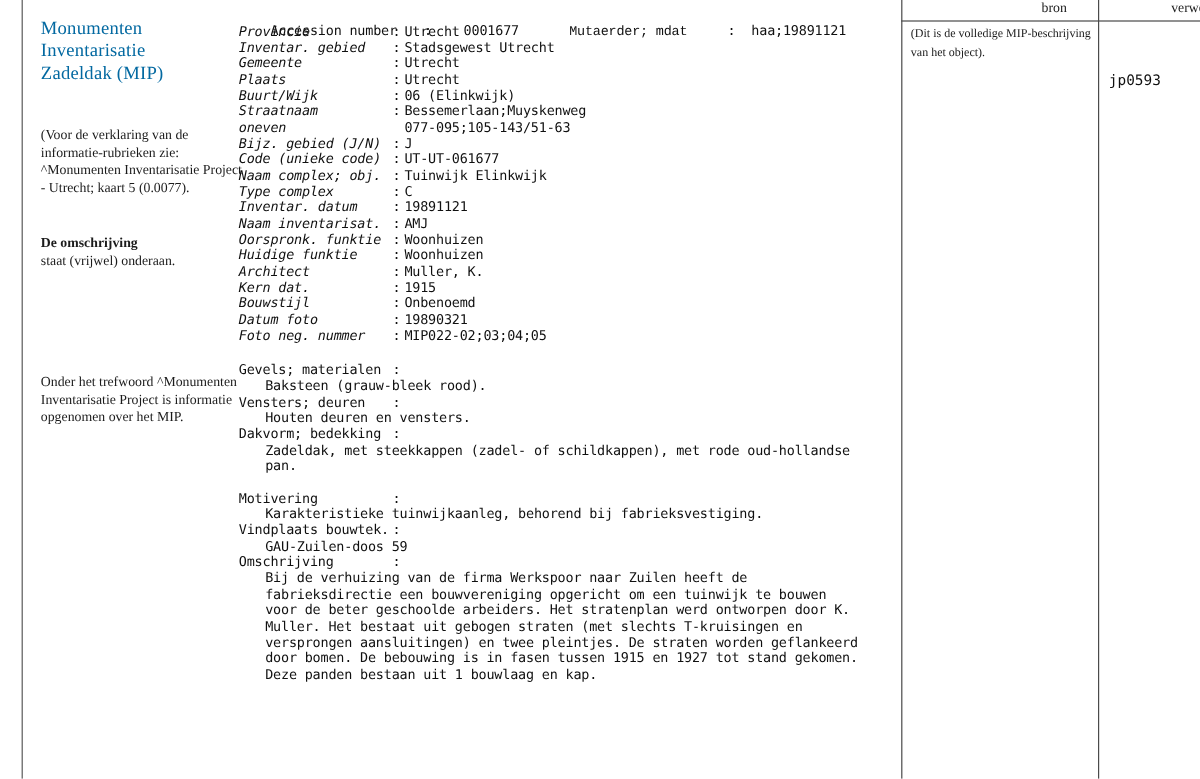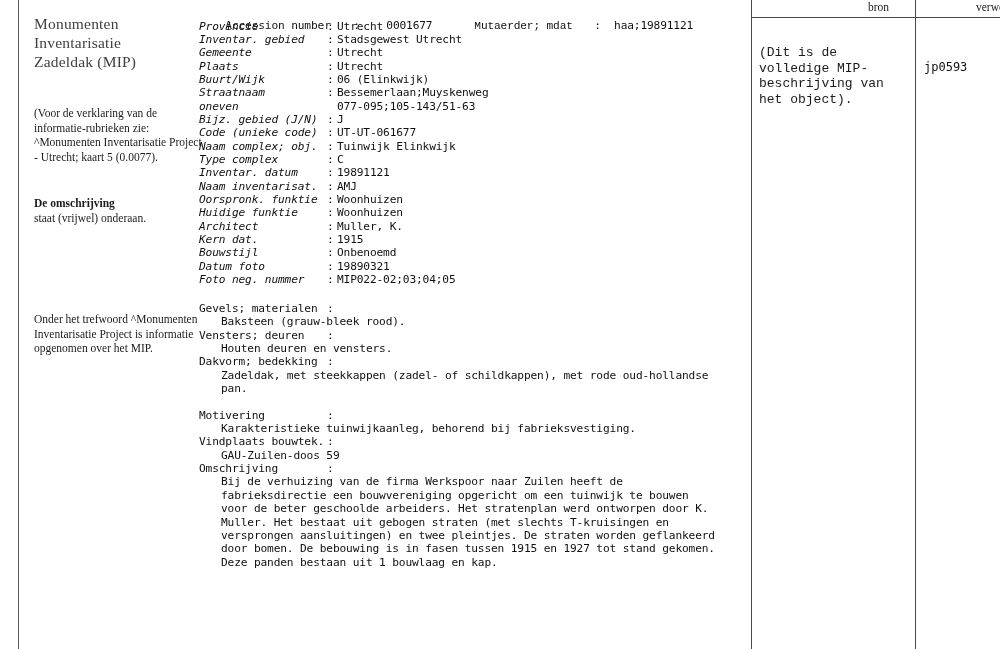--- a/index.html
+++ b/index.html
@@ -59,21 +59,21 @@
   .leftcol {
     position: absolute;
     left: 34px;
     top: 14px;
     width: 160px;
   }
   .doc-title {
     font-family: "Liberation Serif", serif;
     font-size: 15.5px;
     line-height: 19px;
-    color: #404040;
+    color: #0369a1;
     letter-spacing: 0.2px;
   }
   .left-note {
     font-family: "Liberation Serif", serif;
     font-size: 11.5px;
     line-height: 14.5px;
     color: #1b1b1b;
   }
   .note-1 { position: absolute; left: 34px; top: 106px; width: 168px; }
   .note-2 { position: absolute; left: 34px; top: 196px; width: 160px; }
@@ -114,21 +114,21 @@
   .topline {
     position: absolute;
     left: 199px;
     top: 6px;
     width: 552px;
   }
   .topline .tl-label { display: inline-block; width: 128px; }
   .topline .tl-colon { display: inline-block; width: 10px; }
   .topline .tl-val { display: inline-block; width: 88px; margin-left: 23px; }
   .topline .tl-mut { display: inline-block; width: 120px; font-family: Liberation Mono, monospace; }
-  .topline .tl-haa { display: inline-block; }
+  .topline .tl-haa { display: inline-block; margin-left: 12px; }
 
   .sections {
     position: absolute;
     left: 199px;
     top: 275px;
     width: 545px;
     margin-top: 27px;
   }
   .sec-head {
     display: block;
@@ -156,24 +156,24 @@
     left: 928px;
     top: 1px;
     font-family: "Liberation Serif", serif;
     font-size: 11.5px;
     color: #1b1b1b;
     margin-left: 48px;
   }
   .bron-note {
     position: absolute;
     left: 759px;
-    top: 45px;
+    top: 21px;
     width: 152px;
-    font-family: Liberation Mono, monospace;
-    font-size: 13px;
+    font-family: Liberation Serif, serif;
+    font-size: 10px;
     line-height: 15.5px;
     color: #1b1b1b;
   }
   .verwerkt-value {
     position: absolute;
     left: 924px;
     top: 60px;
     font-family: "DejaVu Sans Mono", monospace;
     font-size: 12px;
     color: #101010;

